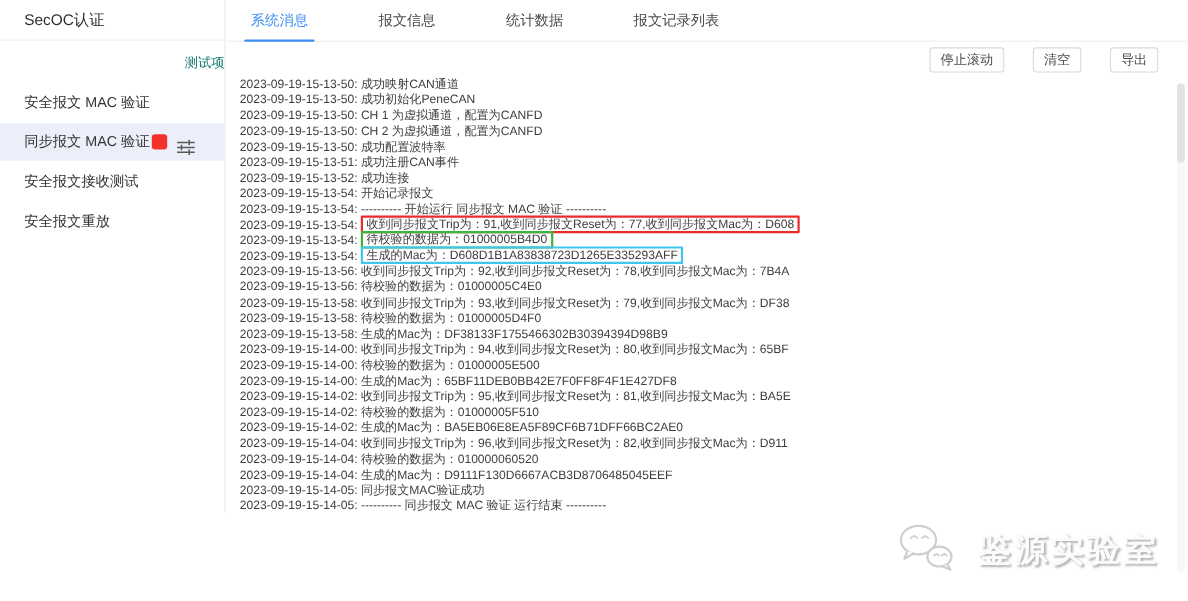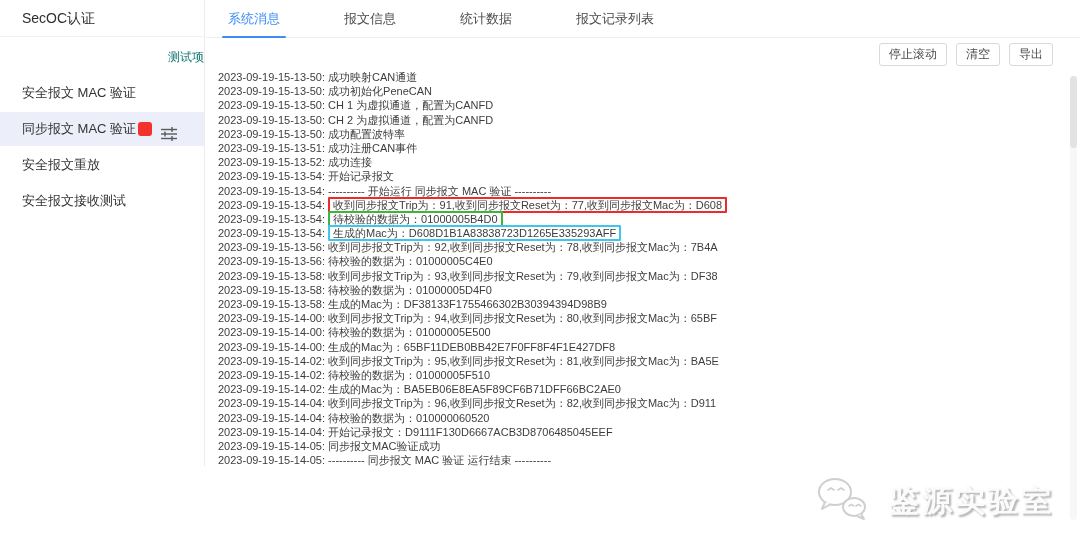--- a/index.html
+++ b/index.html
@@ -25,21 +25,21 @@
   
   .main { position:absolute; left:206px; top:0; right:0; height:546px; background:#fff; }
   .tabbar { display:flex; height:38px; align-items:flex-end; padding-left:16px;
             border-bottom:1px solid #efefef; }
   .tab { margin-right:52px; padding:0 6px 9px 6px; font-size:13px; color:#4a4a4a;
          cursor:pointer; position:relative; white-space:nowrap;text-align:right; }
   .tab.active { color:var(--accent,#3d8df5); }
   .tab.active::after { content:""; position:absolute; left:0; right:0; bottom:-1px;
                        height:2px; background:var(--accent,#3d8df5); border-radius:1px; }
 
-  .toolbar { position:absolute; top:43px; right:27px; display:flex; gap:9px; }
+  .toolbar { position:absolute; top:43px; right:27px; display:flex; gap:26px; }
   .btn { border:1px solid #d9d9d9; background:#fff; border-radius:3px; color:#4a4a4a;
          font-size:12px; padding:3px 9px; height:23px; line-height:15px; cursor:pointer;
          font-family:inherit; white-space:nowrap; }
 
   
   .log { position:absolute; left:12px; top:70px; right:20px; font-size:11px;
          color:#3d3d3d; }
   .log-line { height:14.2px; line-height:14.2px; white-space:nowrap; }
   .log-time { color:#3d3d3d; }
   .hl { display:inline-block; border:2px solid; border-radius:1px; padding:0 3px;
@@ -76,22 +76,22 @@
     <g stroke="#5a5a5a" stroke-width="1.4" fill="none">
       <line x1="1" y1="3.5" x2="17" y2="3.5"></line>
       <line x1="1" y1="8" x2="17" y2="8"></line>
       <line x1="1" y1="12.5" x2="17" y2="12.5"></line>
       <line x1="12" y1="1" x2="12" y2="6"></line>
       <line x1="5" y1="5.5" x2="5" y2="10.5"></line>
       <line x1="12" y1="10" x2="12" y2="15"></line>
     </g>
   </svg>
 </span></div>
+        <div class="side-item"><span>安全报文接收测试</span></div>
         <div class="side-item"><span>安全报文重放</span></div>
-        <div class="side-item"><span>安全报文接收测试</span></div>
       </div>
   </div>
 
   <div class="main">
     <div class="tabbar" id="tabbar">
         <div class="tab active">系统消息</div>
         <div class="tab">报文信息</div>
         <div class="tab">统计数据</div>
         <div class="tab">报文记录列表</div>
       </div>
@@ -121,21 +121,21 @@
         <div class="log-line"><span class="log-time">2023-09-19-15-13-58: </span><span>待校验的数据为：01000005D4F0</span></div>
         <div class="log-line"><span class="log-time">2023-09-19-15-13-58: </span><span>生成的Mac为：DF38133F1755466302B30394394D98B9</span></div>
         <div class="log-line"><span class="log-time">2023-09-19-15-14-00: </span><span>收到同步报文Trip为：94,收到同步报文Reset为：80,收到同步报文Mac为：65BF</span></div>
         <div class="log-line"><span class="log-time">2023-09-19-15-14-00: </span><span>待校验的数据为：01000005E500</span></div>
         <div class="log-line"><span class="log-time">2023-09-19-15-14-00: </span><span>生成的Mac为：65BF11DEB0BB42E7F0FF8F4F1E427DF8</span></div>
         <div class="log-line"><span class="log-time">2023-09-19-15-14-02: </span><span>收到同步报文Trip为：95,收到同步报文Reset为：81,收到同步报文Mac为：BA5E</span></div>
         <div class="log-line"><span class="log-time">2023-09-19-15-14-02: </span><span>待校验的数据为：01000005F510</span></div>
         <div class="log-line"><span class="log-time">2023-09-19-15-14-02: </span><span>生成的Mac为：BA5EB06E8EA5F89CF6B71DFF66BC2AE0</span></div>
         <div class="log-line"><span class="log-time">2023-09-19-15-14-04: </span><span>收到同步报文Trip为：96,收到同步报文Reset为：82,收到同步报文Mac为：D911</span></div>
         <div class="log-line"><span class="log-time">2023-09-19-15-14-04: </span><span>待校验的数据为：010000060520</span></div>
-        <div class="log-line"><span class="log-time">2023-09-19-15-14-04: </span><span>开始记录报文：D9111F130D6667ACB3D8706485045EEF</span></div>
+        <div class="log-line"><span class="log-time">2023-09-19-15-14-04: </span><span>生成的Mac为：D9111F130D6667ACB3D8706485045EEF</span></div>
         <div class="log-line"><span class="log-time">2023-09-19-15-14-05: </span><span>同步报文MAC验证成功</span></div>
         <div class="log-line"><span class="log-time">2023-09-19-15-14-05: </span><span>---------- 同步报文 MAC 验证 运行结束 ----------</span></div>
       </div>
 
     <div class="scroll-track">
       <div class="scroll-thumb"></div>
     </div>
 
     <div class="watermark">
       <span>

